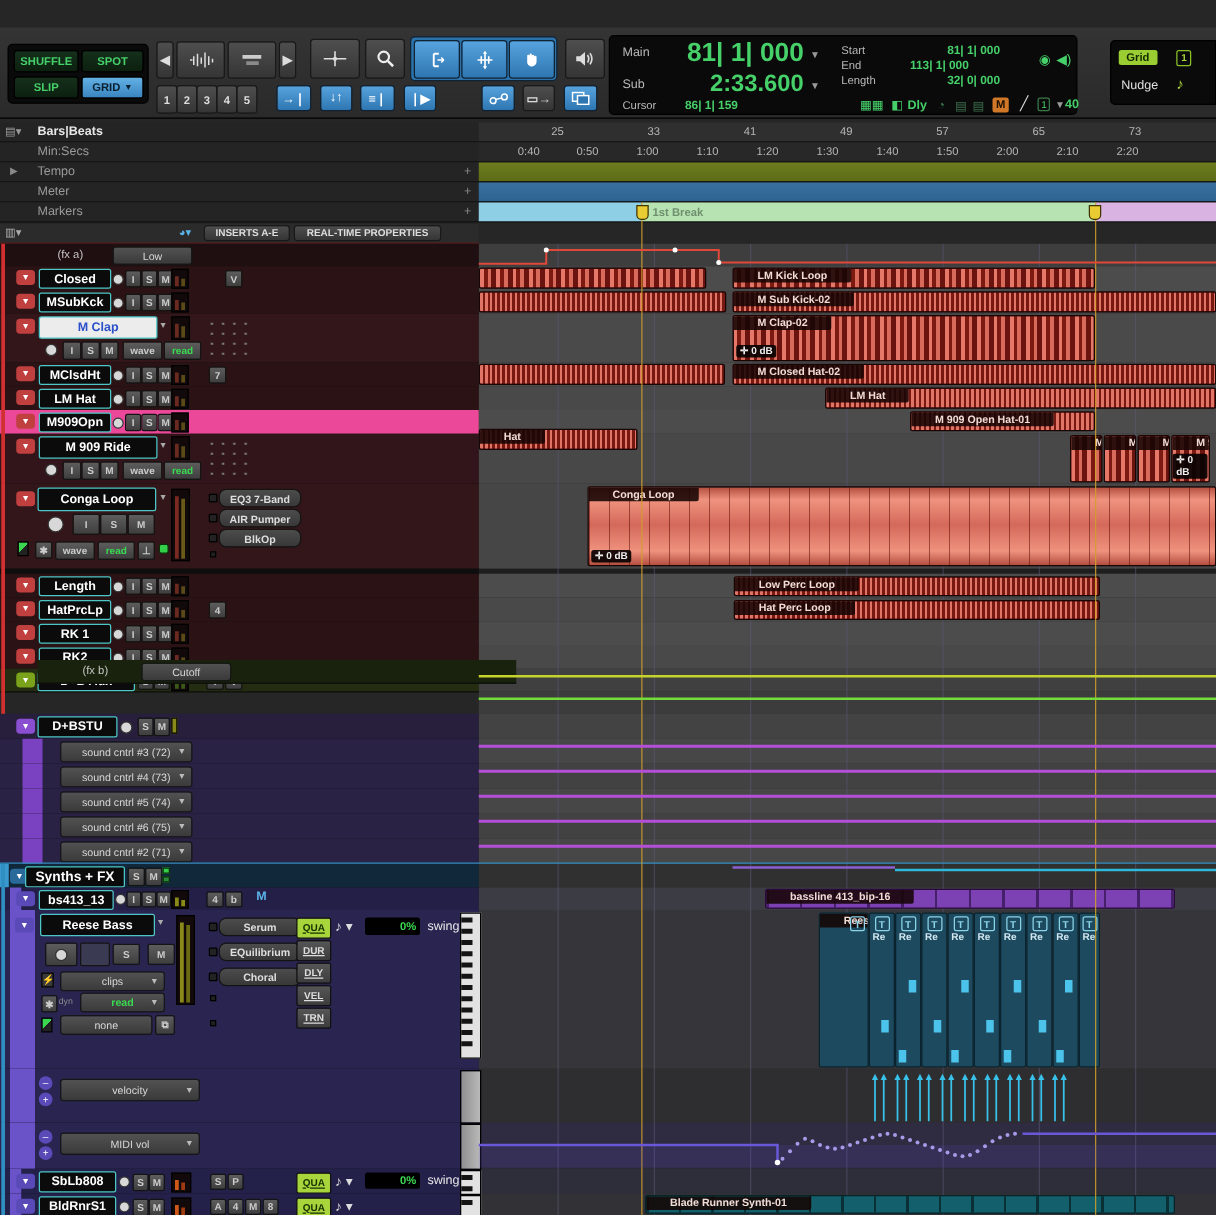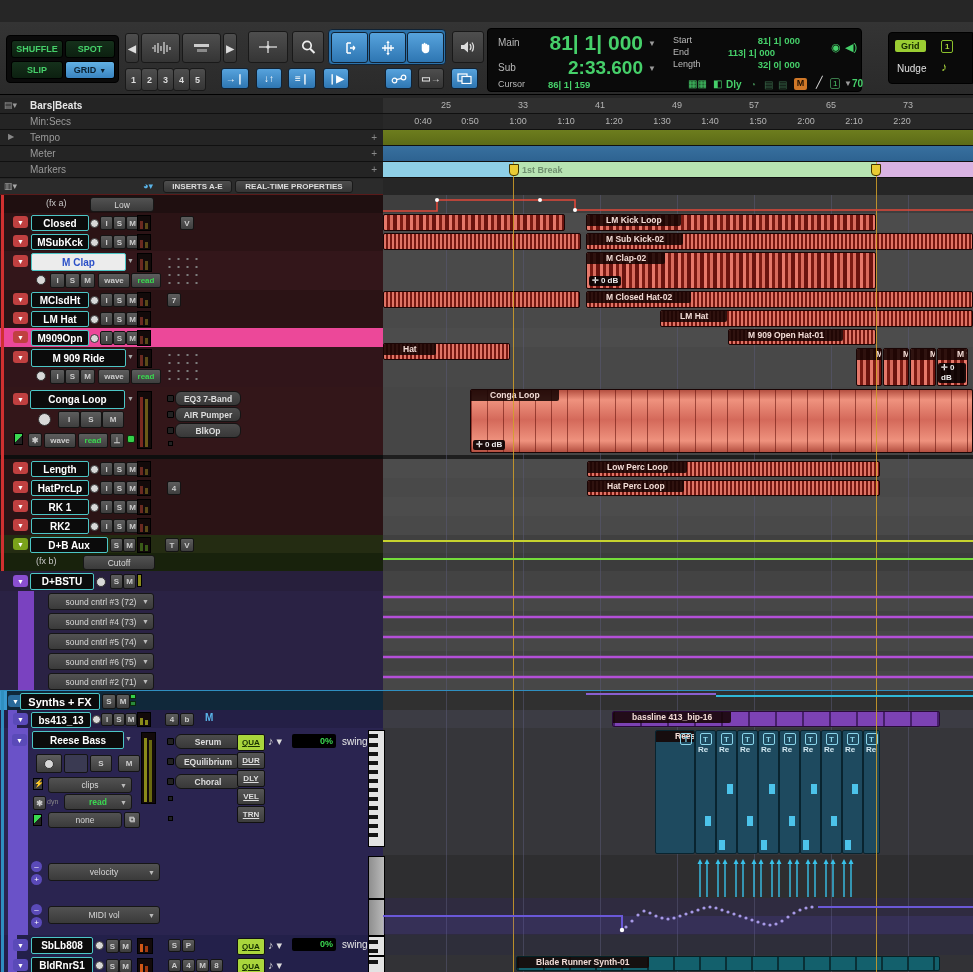--- a/index.html
+++ b/index.html
@@ -201,21 +201,21 @@
       <span class="abs lcd" style="left:200px;top:49px;font-size:10px">▦▦</span>
       <span class="abs lcd" style="left:225px;top:49px;font-size:10px">◧</span>
       <span class="abs lcd" style="left:238px;top:50px;font-size:10px;font-weight:bold">Dly</span>
       <span class="abs" style="left:262px;top:50px;color:#3a7a4a;font-size:10px">◔</span>
       <span class="abs" style="left:276px;top:50px;color:#3a6a4a;font-size:10px">▤</span>
       <span class="abs" style="left:290px;top:50px;color:#3a6a4a;font-size:10px">▤</span>
       <span class="abs badge-m" style="left:306px;top:49px;width:13px;height:12px;font-size:9px;text-align:center">M</span>
       <span class="abs" style="left:328px;top:47px;color:#ddd;font-size:11px">╱</span>
       <span class="abs" style="left:342px;top:49px;color:#4ad06a;border:1px solid #3a7a4a;font-size:8px;padding:0 2px;border-radius:2px">1</span>
       <span class="abs" style="left:356px;top:50px;color:#9a9a9a;font-size:8px">▼</span>
-      <span class="abs lcd" style="left:364px;top:49px;font-size:10px;font-weight:bold;left:364px">70</span>
+      <span class="abs lcd" style="left:364px;top:49px;font-size:10px;font-weight:bold;left:364px">40</span>
     </div>
 
     <div class="abs panel" style="left:888px;top:10px;width:85px;height:52px;border-radius:4px 0 0 4px">
       <span class="abs" style="left:6px;top:7px;background:#9acd32;color:#142800;font-size:9px;font-weight:bold;padding:1px 6px;border-radius:2px">Grid</span>
       <span class="abs" style="left:52px;top:7px;border:1px solid #8ac02a;color:#a8d53c;font-size:8px;font-weight:bold;padding:1px 3px;border-radius:2px">1</span>
       <span class="abs" style="left:8px;top:30px;color:#e0e0e0;font-size:10px">Nudge</span>
       <span class="abs" style="left:52px;top:27px;color:#a8d53c;font-size:12px">♪</span>
     </div>
   </div>
 
@@ -595,21 +595,21 @@
         <div class="nbox" style="left: 30px; top: 2px; width: 76px; height: 14px;">D+B Aux</div>
         <div class="mini" style="left: 110px; top: 3px; width: 11px; height: 12px;">S</div>
         <div class="mini" style="left: 123px; top: 3px; width: 11px; height: 12px;">M</div>
         <div class="meter" style="left: 137px; top: 2px; width: 12px; height: 14px;">
           <i style="left: 2px; height: 8px; background: rgb(58, 90, 24);"></i>
           <i style="left: 7px; height: 6px; background: rgb(58, 90, 24);"></i>
         </div>
         <div class="mini" style="left: 165px; top: 3px; width: 12px; height: 12px;">T</div>
         <div class="mini" style="left: 180px; top: 3px; width: 12px; height: 12px;">V</div>
       </div>
-      <div class="trow" style="top: 553px; height: 18px; background: rgb(24, 34, 12);">
+      <div class="trow" style="top: 528px; height: 18px; background: rgb(24, 34, 12); margin-left: 30px;">
         <div class="abs" style="left: 36px; top: 3px; color: rgb(200, 200, 200); font-size: 9px;">(fx b)</div>
         <div class="dd" style="left: 83px; top: 2px; width: 70px; height: 13px;">Cutoff</div>
       </div>
       <div class="trow" style="top: 571px; height: 20px; background: rgb(39, 31, 60);">
         <div class="arrowbtn" style="left: 13px; top: 4px; width: 15px; height: 12px; background: rgb(138, 79, 208);">▼</div>
         <div class="nbox" style="left: 30px; top: 2px; width: 62px; height: 15px;">D+BSTU</div>
         <div class="led" style="left: 96px; top: 6px; width: 8px; height: 8px;"></div>
         <div class="mini" style="left: 110px; top: 3px; width: 11px; height: 13px;">S</div>
         <div class="mini" style="left: 123px; top: 3px; width: 11px; height: 13px;">M</div>
         <div class="abs" style="left: 137px; top: 3px; width: 5px; height: 13px; background: rgb(138, 138, 26); border: 1px solid rgb(0, 0, 0);"></div>

